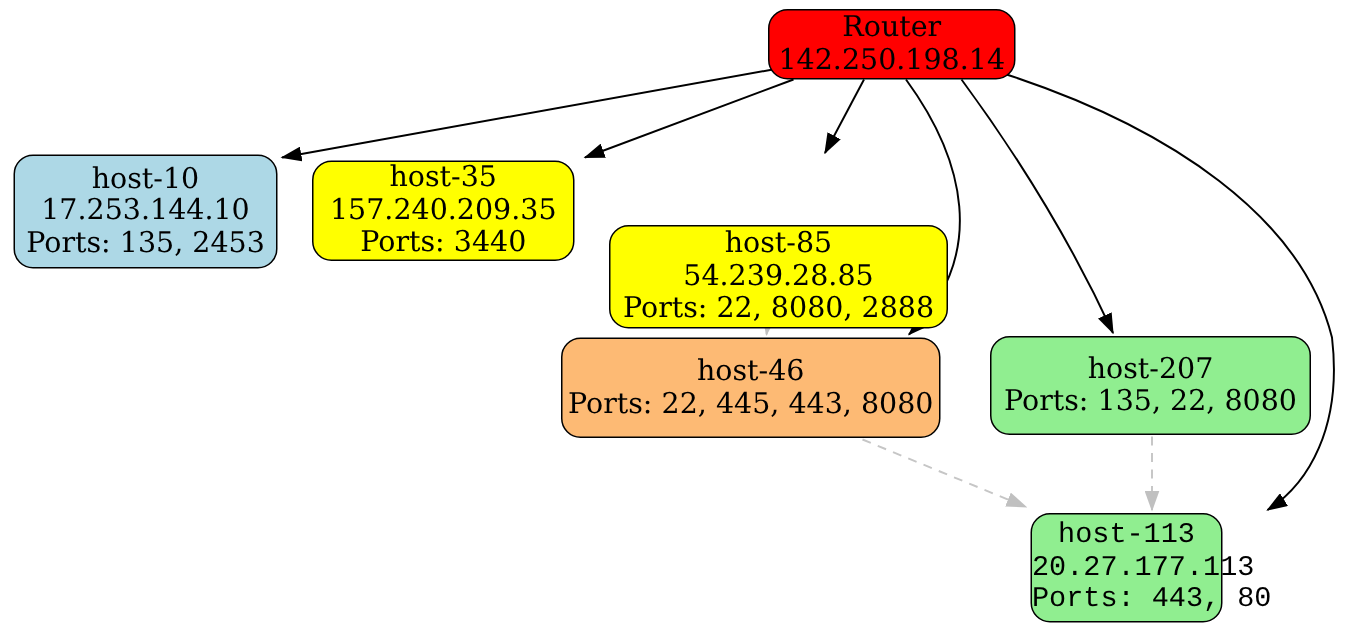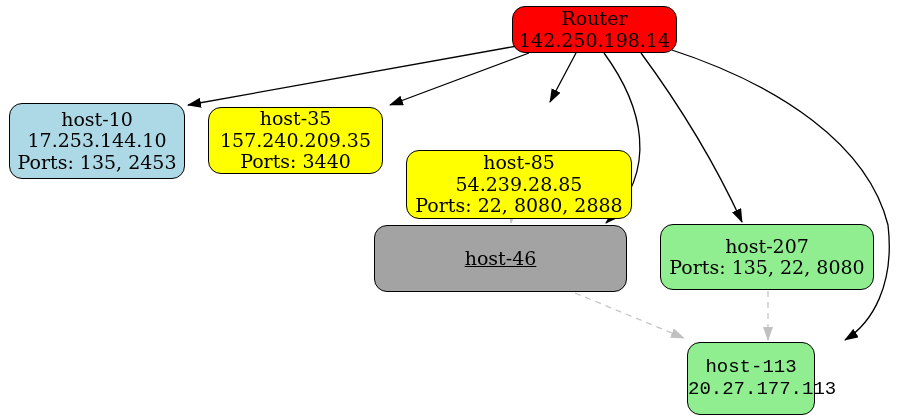--- a/index.html
+++ b/index.html
@@ -78,27 +78,29 @@
     <div>157.240.209.35</div>
     <div>Ports: 3440</div>
   </div>
 
   <div class="node" style="left: 406px; top: 104px; width: 226px; height: 69px; background-color: rgb(255, 255, 0); margin-top: 46px;">
     <div>host-85</div>
     <div>54.239.28.85</div>
     <div>Ports: 22, 8080, 2888</div>
   </div>
 
-  <div class="node" style="left: 374px; top: 225px; width: 253px; height: 67px; background-color: #a3a3a3; text-decoration: underline;">
+  <div class="node" style="left: 374px; top: 225px; width: 253px; height: 67px; background-color: #fdba74;">
     <div>host-46</div>
+    <div>Ports: 22, 445, 443, 8080</div>
   </div>
 
   <div class="node" style="left: 660px; top: 224px; width: 214px; height: 66px; background-color: rgb(144, 238, 144);">
     <div>host-207</div>
     <div>Ports: 135, 22, 8080</div>
   </div>
 
   <div class="node" style="left: 687px; top: 342px; width: 128px; height: 73px; background-color: rgb(144, 238, 144); font-family: Liberation Mono, monospace;">
     <div>host-113</div>
     <div>20.27.177.113</div>
+    <div>Ports: 443, 80</div>
   </div>
 
 </div>
 
 </body></html>

